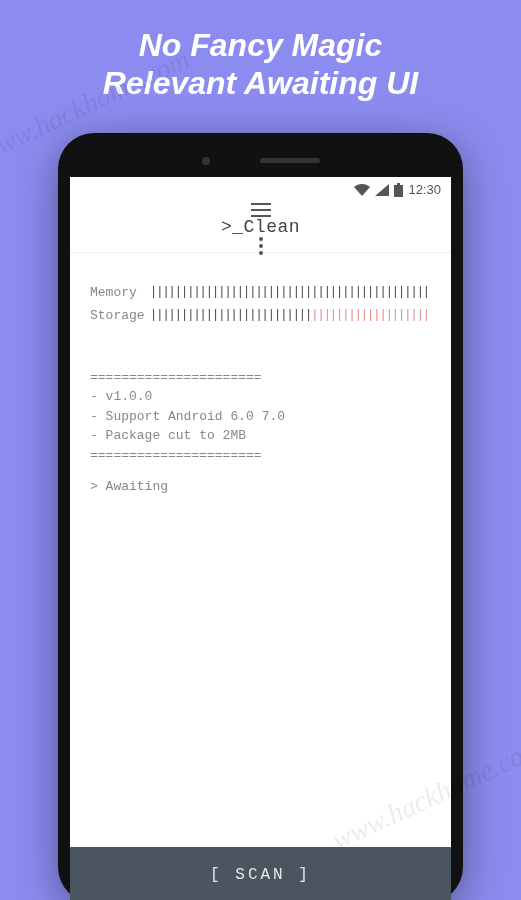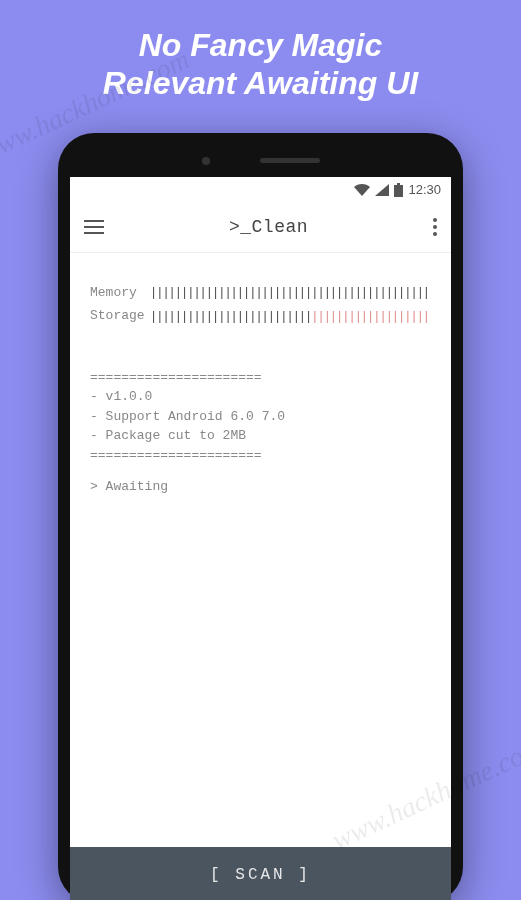--- a/index.html
+++ b/index.html
@@ -58,20 +58,21 @@
       color: #555;
     }
     .status-time { font-weight: 500; }
     .app-bar {
       height: 50px;
       display: flex;
       align-items: center;
       justify-content: space-between;
       padding: 0 14px;
       border-bottom: 1px solid #eee;
+      flex-direction: column;
     }
     .hamburger { display: flex; flex-direction: column; gap: 4px; cursor: pointer; }
     .hamburger span { width: 20px; height: 2px; background: #555; }
     .app-title {
       font-family: 'Courier New', monospace;
       font-size: 18px;
       color: #444;
       letter-spacing: 0.5px;
     }
     .more-dots { display: flex; flex-direction: column; gap: 3px; cursor: pointer; }
@@ -79,21 +80,21 @@
     .content {
       flex: 1;
       padding: 30px 20px 0;
       font-family: 'Courier New', monospace;
       font-size: 13px;
       color: #888;
       line-height: 1.5;
     }
     .gauge-row {
       display: flex;
-      align-items: flex-end;
+      align-items: flex-start;
       margin-bottom: 4px;
     }
     .gauge-label { width: 60px; color: #888; }
     .gauge-bar {
       flex: 1;
       letter-spacing: -1px;
       font-size: 12px;
       white-space: nowrap;
       overflow: hidden;
     }

